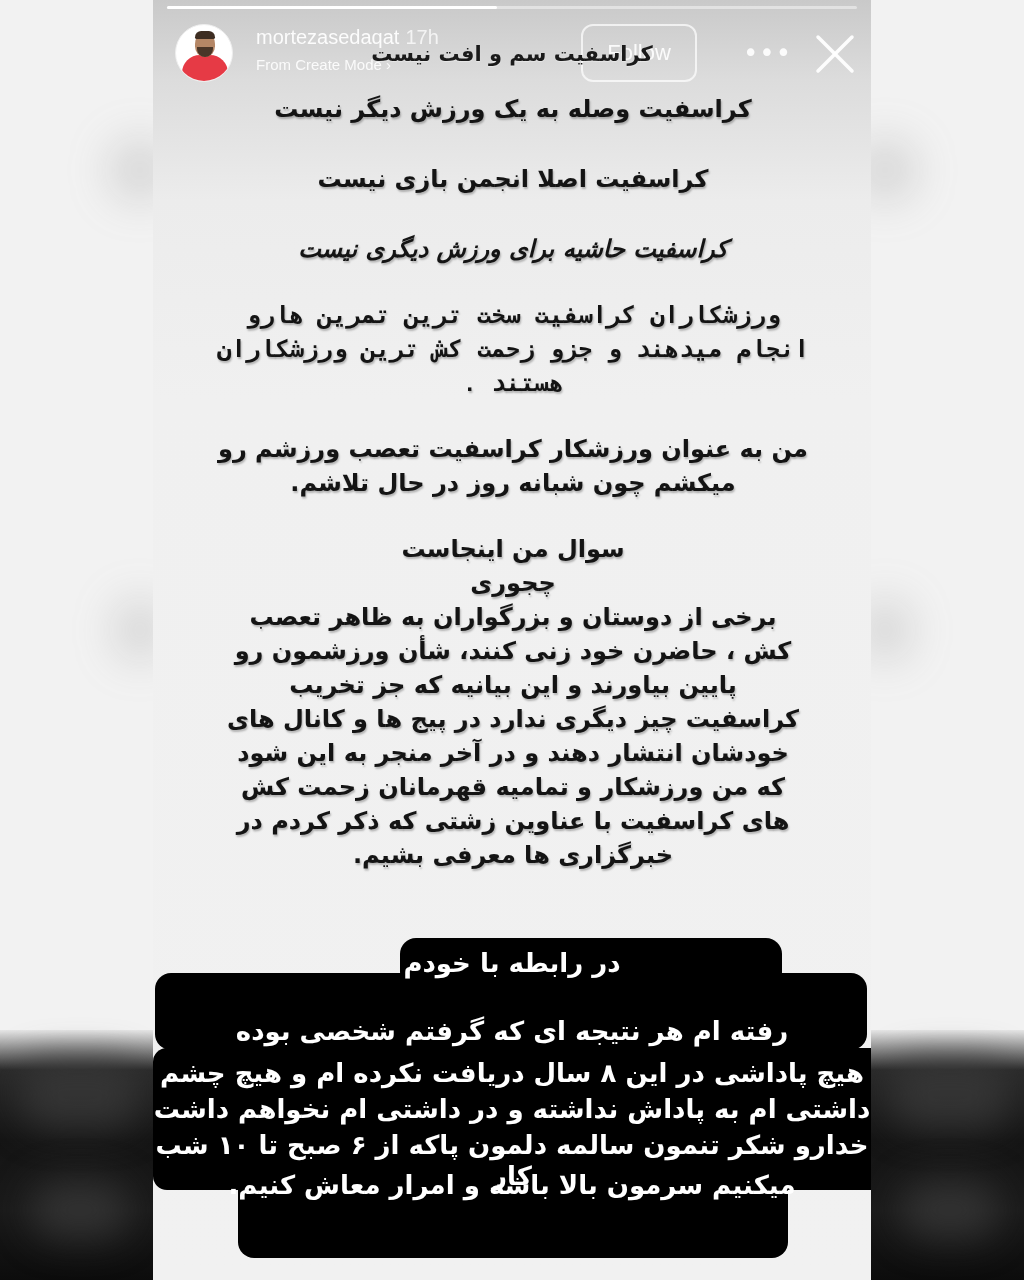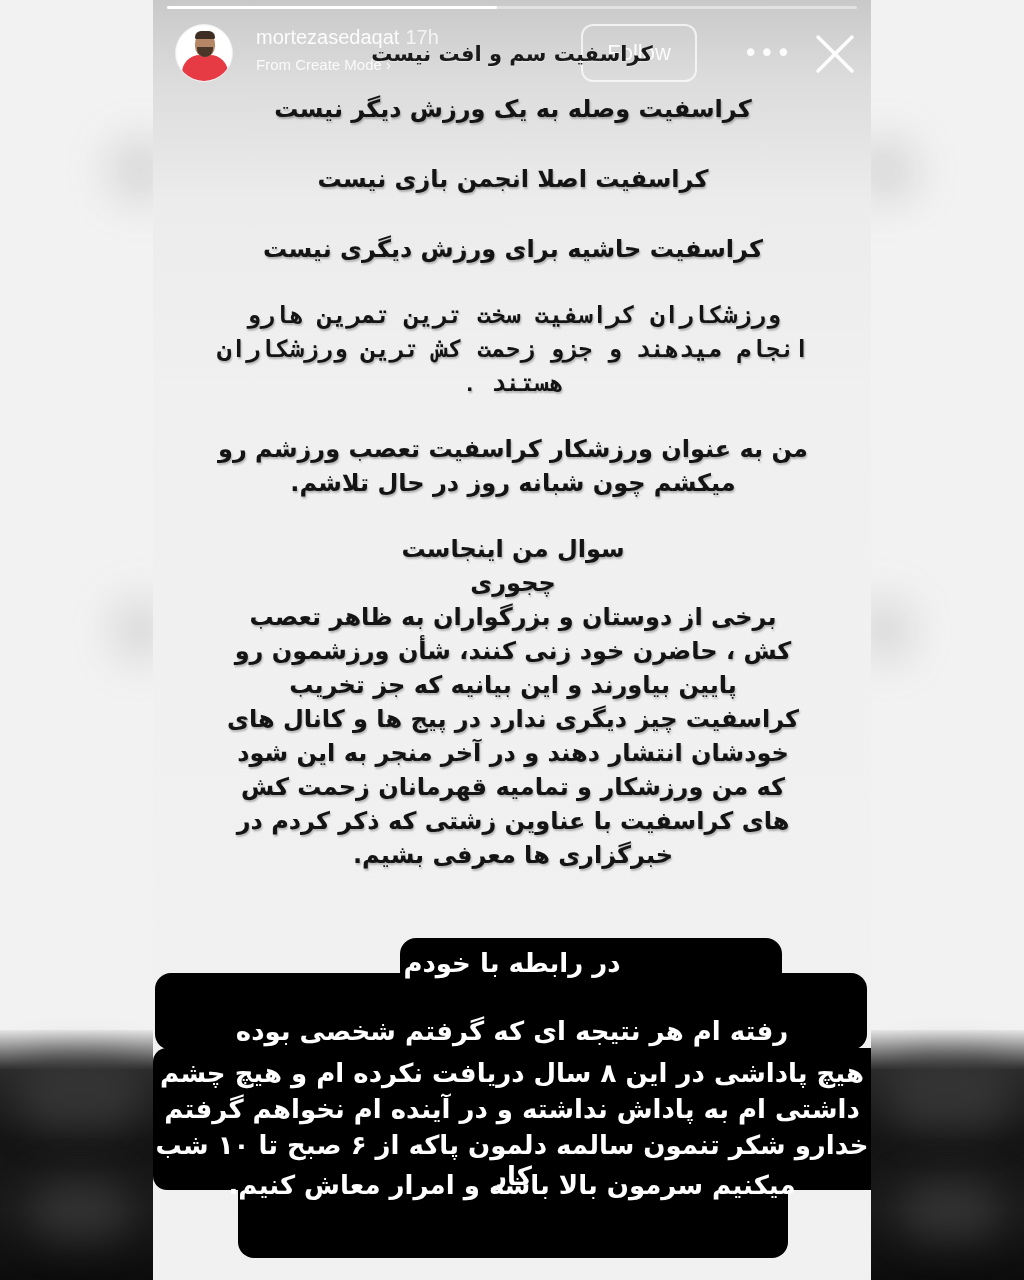--- a/index.html
+++ b/index.html
@@ -138,21 +138,21 @@
     <div class="overlay-title">کراسفیت سم و افت نیست</div>
   </div>
 
   <div class="body-text">
     <div class="para" style="margin-bottom:36px;">
       <span class="line">کراسفیت وصله به یک ورزش دیگر نیست</span>
     </div>
     <div class="para" style="margin-bottom:36px;margin-top:16px;">
       <span class="line">کراسفیت اصلا انجمن بازی نیست</span>
     </div>
-    <div class="para" style="">
+    <div class="para" style="font-style:italic;">
       <span class="line">کراسفیت حاشیه برای ورزش دیگری نیست</span>
     </div>
     <div class="para" style="margin-bottom:30px;font-family:Liberation Mono, monospace;">
       <span class="line">ورزشکاران کراسفیت سخت ترین تمرین هارو</span>
       <span class="line">انجام میدهند و جزو زحمت کش ترین  ورزشکاران</span>
       <span class="line">هستند .</span>
     </div>
     <div class="para" style="margin-bottom:32px;">
       <span class="line">من به عنوان ورزشکار کراسفیت تعصب ورزشم رو</span>
       <span class="line">میکشم چون شبانه روز در حال تلاشم.</span>
@@ -172,16 +172,16 @@
   </div>
 
   <div class="caption cap-a"></div>
   <div class="caption cap-b"></div>
   <div class="caption cap-c"></div>
   <div class="caption cap-d"></div>
 
   <div class="cap-text" style="top:948px;">در رابطه با خودم</div>
   <div class="cap-text" style="top:1016px;">رفته ام  هر نتیجه ای که گرفتم  شخصی بوده</div>
   <div class="cap-text" style="top:1058px;">هیچ پاداشی در این ۸ سال دریافت نکرده ام   و هیچ چشم</div>
-  <div class="cap-text" style="top:1094px;">داشتی ام به پاداش نداشته و در آینده ام نخواهم گرفتم</div>
+  <div class="cap-text" style="top:1094px;">داشتی ام به پاداش نداشته و در داشتی ام نخواهم داشت</div>
   <div class="cap-text" style="top:1130px;">خدارو شکر تنمون سالمه دلمون پاکه از ۶ صبح تا ۱۰ شب کار</div>
   <div class="cap-text" style="top:1170px;">میکنیم سرمون بالا باشه و امرار معاش کنیم.</div>
 </div>
 
 </body></html>

